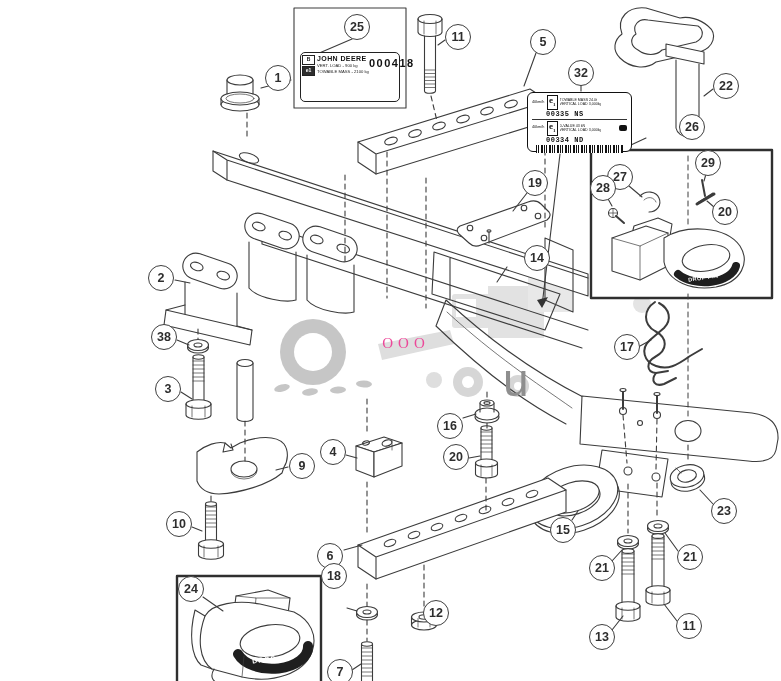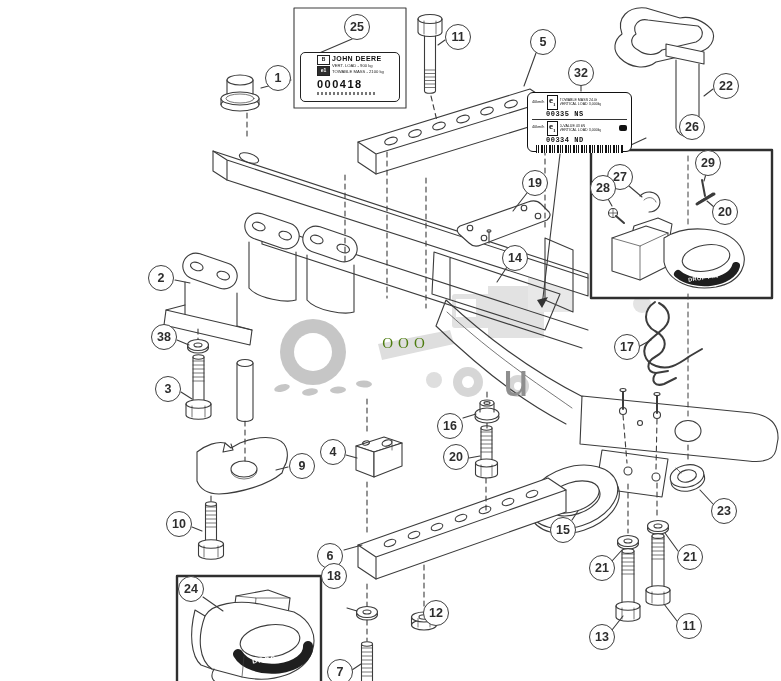--- a/index.html
+++ b/index.html
@@ -25,21 +25,21 @@
   
   .co{position:absolute;z-index:5;width:26px;height:26px;box-sizing:border-box;
       border:1.6px solid #3f3f3f;border-radius:50%;background:#fff;
       display:flex;align-items:center;justify-content:center;
       font:700 12.5px "Liberation Sans",sans-serif;color:#2e2e2e;
       transform:translate(-50%,-50%);}
 
   
   .label25{position:absolute;z-index:4;left:300px;top:52px;width:100px;height:50px;
            background:#fff;border:1.5px solid #222;border-radius:5px;
-           padding:2px 16px;box-sizing:border-box;display:flex;flex-direction:column;}
+           padding:2px 1px;box-sizing:border-box;display:flex;flex-direction:row;}
   .l25-row{display:flex;gap:2px;}
   .l25-icons{display:flex;flex-direction:column;gap:1px;width:13px;}
   .l25-ic{border:1px solid #222;font:700 5px/7px "Liberation Sans",sans-serif;
           text-align:center;height:8px;background:#fff;color:#111;}
   .l25-ic.dark{background:#2e2e2e;color:#fff;}
   .l25-text{flex:1;min-width:0;}
   .l25-brand{font:700 7px "Liberation Sans",sans-serif;letter-spacing:.4px;color:#111;}
   .l25-line{font:400 4.2px "Liberation Sans",sans-serif;color:#222;margin-top:1px;white-space:nowrap;}
   .l25-serial{font:700 11px "Liberation Sans",sans-serif;letter-spacing:1.5px;color:#111;margin-top:2px;}
   .l25-fp{height:2.5px;width:88%;margin-top:2px;
@@ -57,21 +57,21 @@
   .l32-emark sub{font-size:5px;}
   .l32-texts{display:flex;flex-direction:column;font-size:3.6px;line-height:1.2;
              white-space:nowrap;overflow:hidden;}
   .l32-code{font:700 7px "Liberation Mono",monospace;letter-spacing:.5px;margin:0 0 1px 14px;}
   .l32-logo{width:8px;height:6px;background:#111;border-radius:2px;margin-left:auto;}
   .l32-barcode{height:8px;width:92%;margin:1px auto 0;
     background:repeating-linear-gradient(90deg,#111 0 1px,#fff 1px 2px,#111 2px 3px,#fff 3px 5px,#111 5px 7px,#fff 7px 8px);}
 
   
   .wm-ooo{position:absolute;left:377px;top:335px;width:58px;z-index:2;text-align:center;
-          font:400 15px "Liberation Serif",serif;letter-spacing:5px;color:#4d7c0f;}
+          font:400 15px "Liberation Serif",serif;letter-spacing:5px;color:#ec4899;}
   .wm-name{position:absolute;left:311px;top:349px;z-index:2;
            font:700 35px "Liberation Serif",serif;letter-spacing:2px;color:#b2b2b2;
            text-shadow:0 0 3px #fff;}
   .wm-u{position:absolute;left:503px;top:353px;z-index:2;
         font:400 46px "Liberation Sans",sans-serif;color:#8e8e8e;}
 </style>
 </head>
 <body>
 
 <div class="screen">
@@ -506,21 +506,21 @@
   <div class="co" style="left:333px;top:452px">4</div>
   <div class="co" style="left:543px;top:42px">5</div>
   <div class="co" style="left:330px;top:556px">6</div>
   <div class="co" style="left:340px;top:672px">7</div>
   <div class="co" style="left:302px;top:466px">9</div>
   <div class="co" style="left:179px;top:524px">10</div>
   <div class="co" style="left:458px;top:37px">11</div>
   <div class="co" style="left:689px;top:626px">11</div>
   <div class="co" style="left:436px;top:613px">12</div>
   <div class="co" style="left:602px;top:637px">13</div>
-  <div class="co" style="left:515px;top:258px">14</div>
+  <div class="co" style="left:537px;top:258px">14</div>
   <div class="co" style="left:563px;top:530px">15</div>
   <div class="co" style="left:450px;top:426px">16</div>
   <div class="co" style="left:627px;top:347px">17</div>
   <div class="co" style="left:334px;top:576px">18</div>
   <div class="co" style="left:535px;top:183px">19</div>
   <div class="co" style="left:456px;top:457px">20</div>
   <div class="co" style="left:602px;top:568px">21</div>
   <div class="co" style="left:690px;top:557px">21</div>
   <div class="co" style="left:726px;top:86px">22</div>
   <div class="co" style="left:724px;top:511px">23</div>

